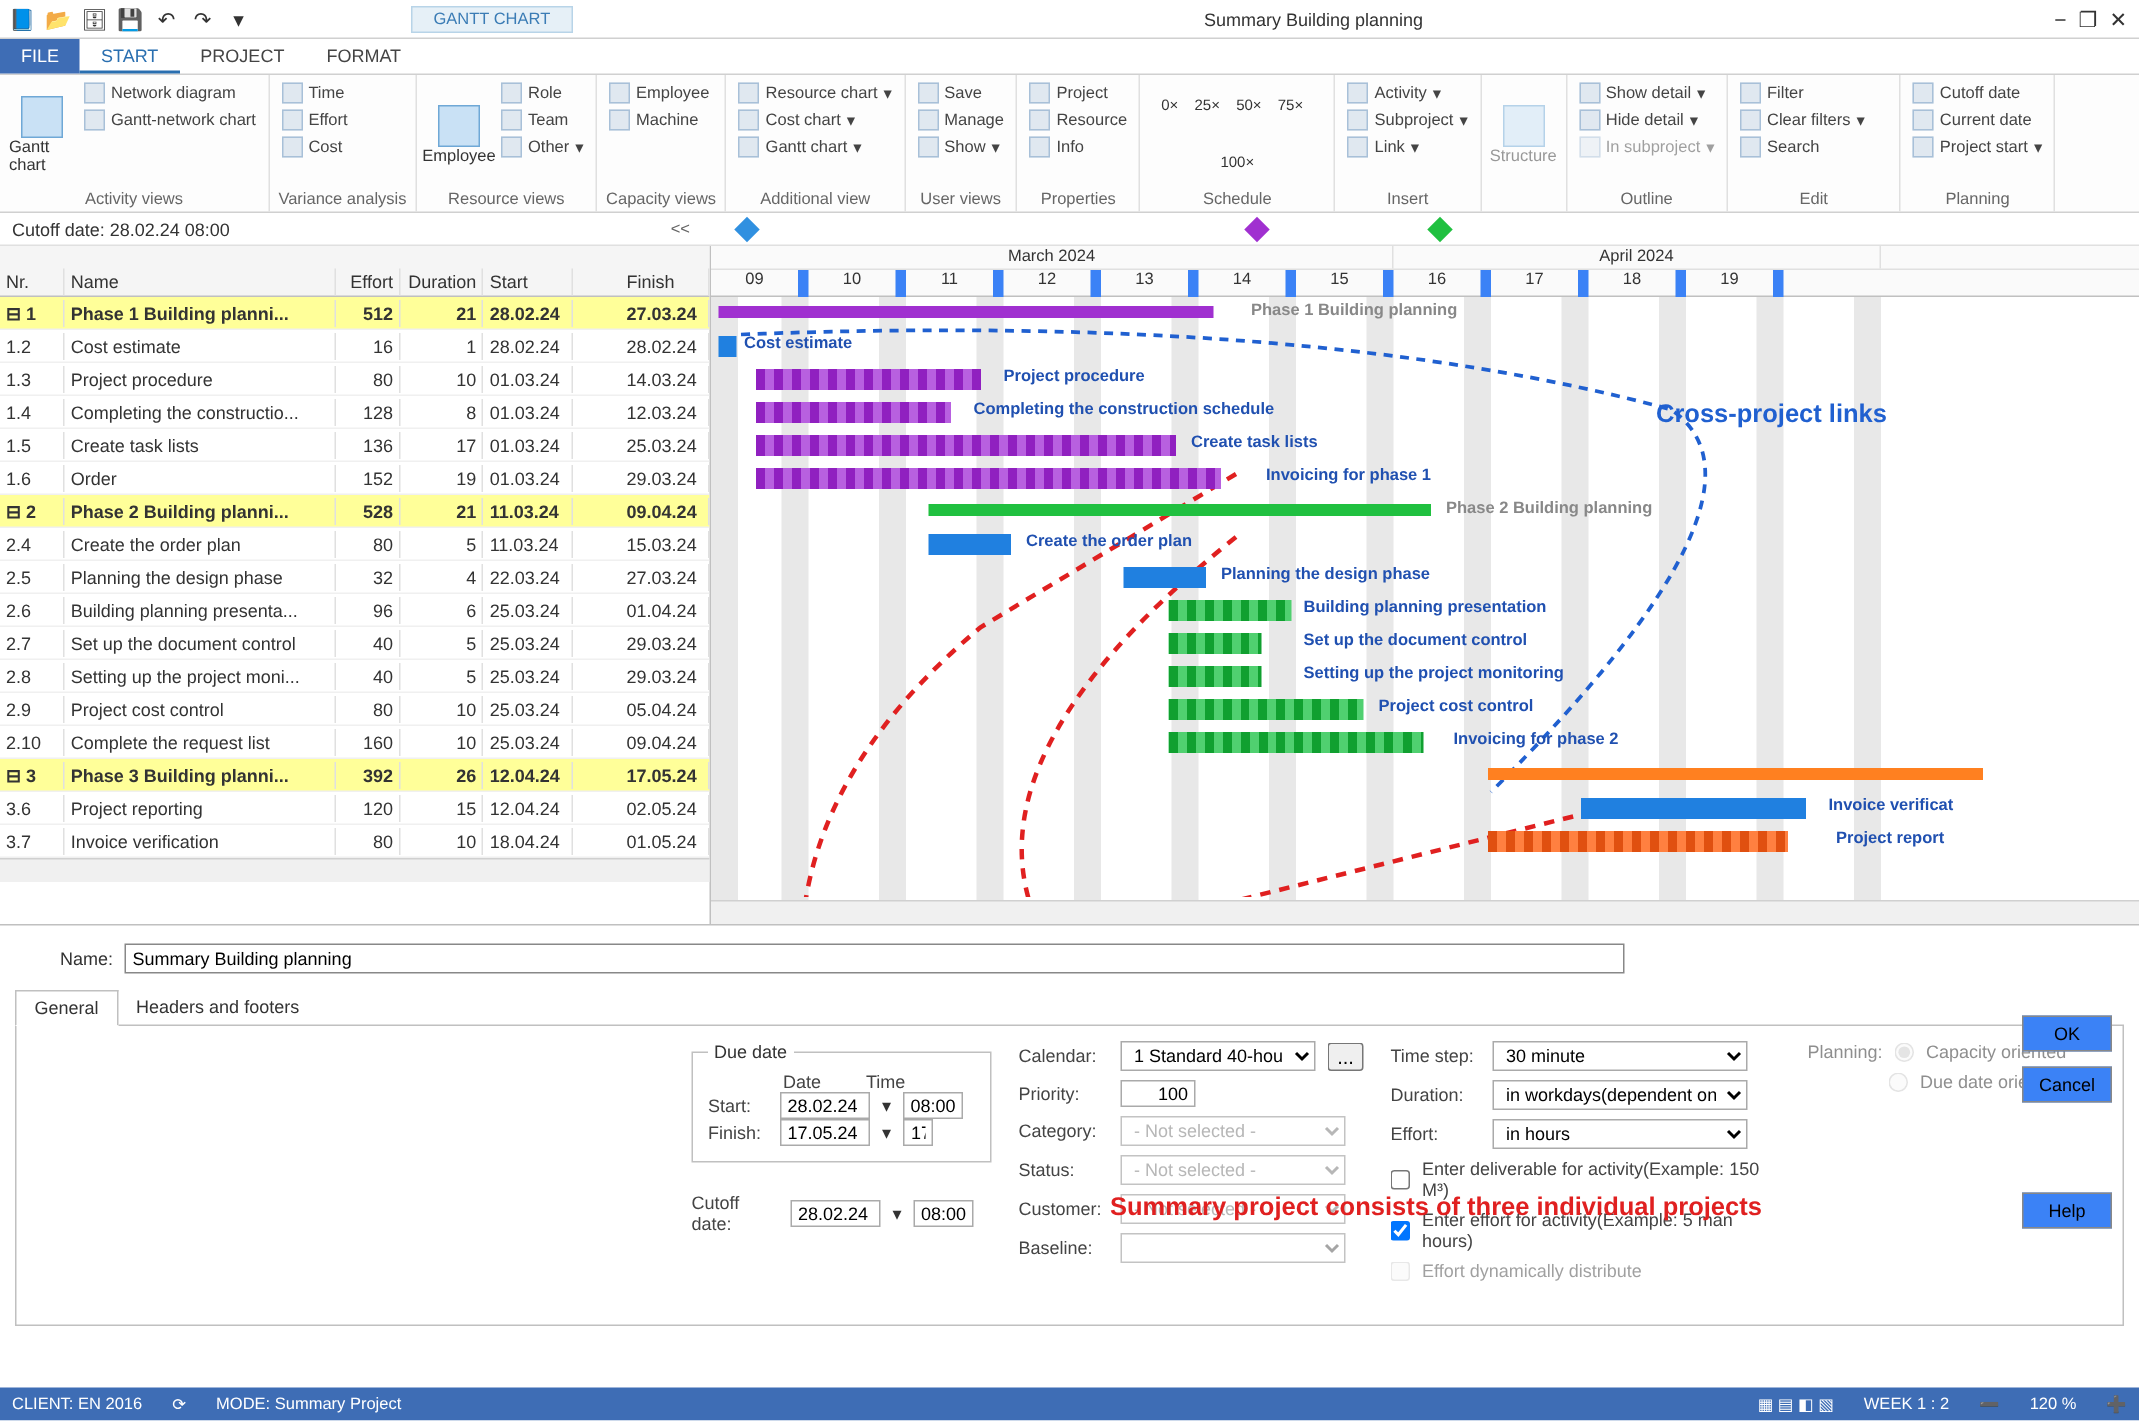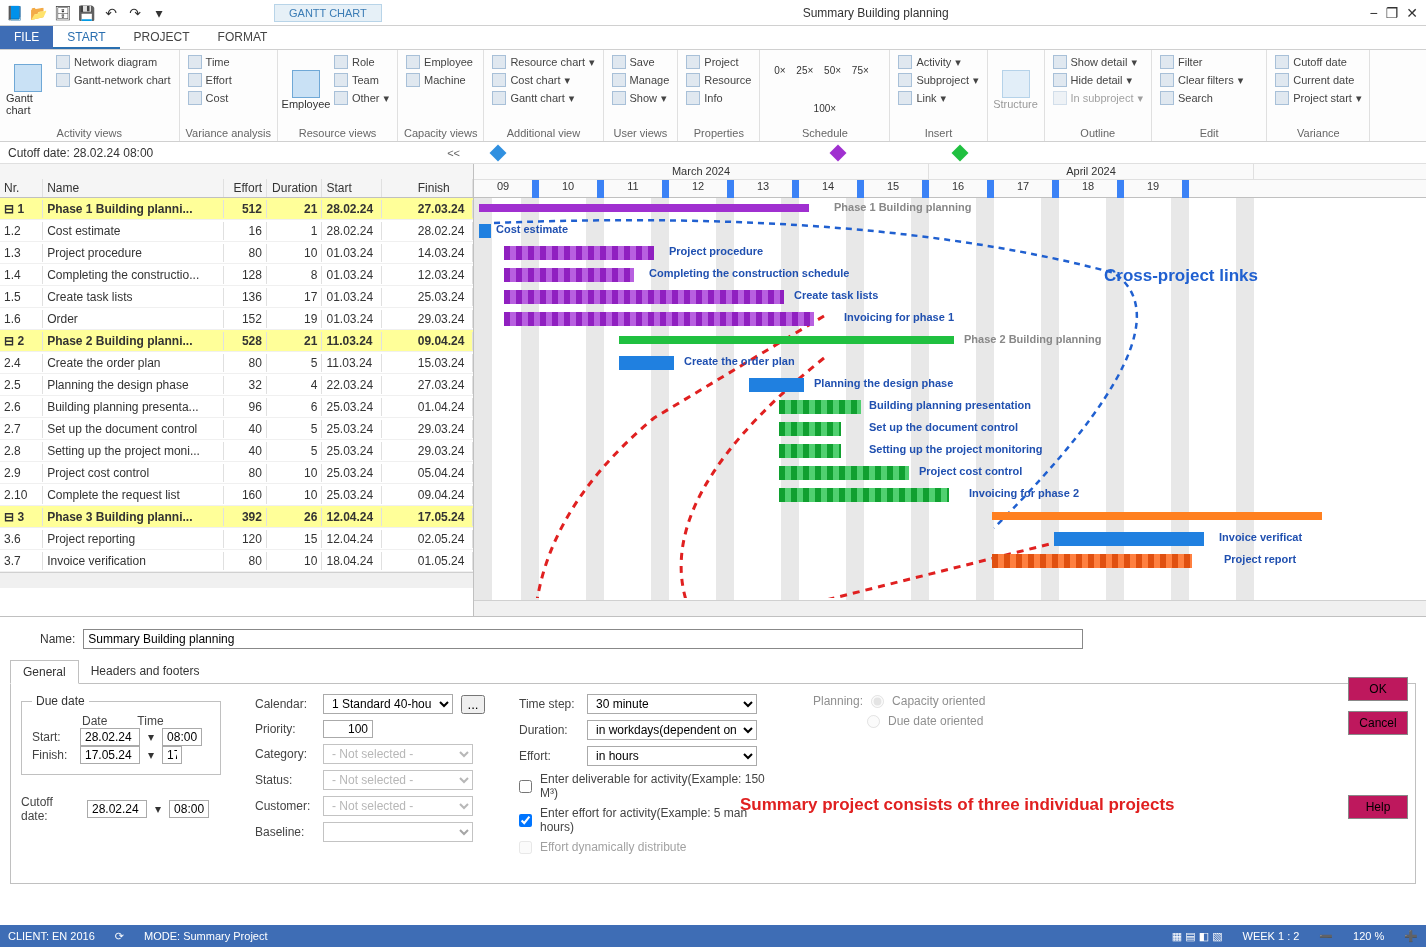--- a/index.html
+++ b/index.html
@@ -79,27 +79,27 @@
 
 .hscroll { height:16px; background:#f0f0f0; border-top:1px solid #d0d0d0;}
 
 
 .lower { border-top:1px solid #c0c0c0; padding:6px 10px; height:290px; position:relative;}
 .lower .namerow { display:flex; align-items:center; gap:8px; margin:6px 4px 10px 30px;}
 .lower .namerow input { flex:0 0 1000px; border:1px solid #888; padding:2px 4px; font-size:12px;}
 .detail-tabs { display:flex; border-bottom:1px solid #c0c0c0; margin-top:4px;}
 .detail-tabs .dtab { padding:4px 12px; font-size:12px; border:1px solid #c0c0c0; border-bottom:none; background:#fff; position:relative; top:1px;}
 .detail-tabs .dtab.active { background:#fff; border-bottom:1px solid #fff;}
-.detail-body { border:1px solid #c0c0c0; border-top:none; padding:10px; display:flex; gap:34px; height:200px;}
+.detail-body { border:1px solid #c0c0c0; border-top:none; padding:10px; display:flex; gap:18px; height:200px;justify-content:flex-end;}
 .dcol { display:flex; flex-direction:column; gap:6px; font-size:12px;}
 .dcol .drow{display:flex; align-items:center; gap:8px;}
 .dcol label{ color:#444;}
 .dcol input, .dcol select { border:1px solid #aaa; padding:1px 4px; font-size:12px; background:#fff;}
 .rightbtns { position:absolute; right:18px; top:60px; display:flex; flex-direction:column; gap:10px;}
-.rightbtns button{ width:60px; padding:4px 0; border:1px solid #888; background:#be185d; font-size:12px;margin-left:26px;}
+.rightbtns button{ width:60px; padding:4px 0; border:1px solid #888; background:#3b82f6; font-size:12px;margin-left:26px;}
 
 fieldset{border:1px solid #c0c0c0; padding:6px 10px 10px 10px;}
 legend{font-size:12px; padding:0 4px;}
 
 
 .statusbar { position:absolute; bottom:0; left:0; right:0; height:22px; background:#3e6db5; color:#fff; display:flex; align-items:center; font-size:11px; padding:0 8px; gap:20px;}
 .statusbar .spacer{flex:1;}
 </style>
 </head>
 <body>
@@ -327,21 +327,21 @@
             <span class="smicon"></span>
             <span>Cutoff date</span>
           </div>
     <div class="ritem">
             <span class="smicon"></span>
             <span>Current date</span>
           </div>
     <div class="ritem"><span class="smicon"></span><span>Project start</span> ▾</div>
   </div>
       </div>
-      <div class="glabel">Variance</div>
+      <div class="glabel">Planning</div>
     </div>
 </div>
 
 <div style="display:flex; height:22px;">
   <div class="cutoff-row" style="width:474px; justify-content:center;">
     <span>Cutoff date:</span>&nbsp;<span>28.02.24 08:00</span>
     <span class="collapse">&lt;&lt;</span>
   </div>
   <div style="flex:1; position:relative; border-bottom:1px solid #e0e0e0;">
     <div class="milestone" style="left:18px; top:5px; background:#3090e0;"></div>

